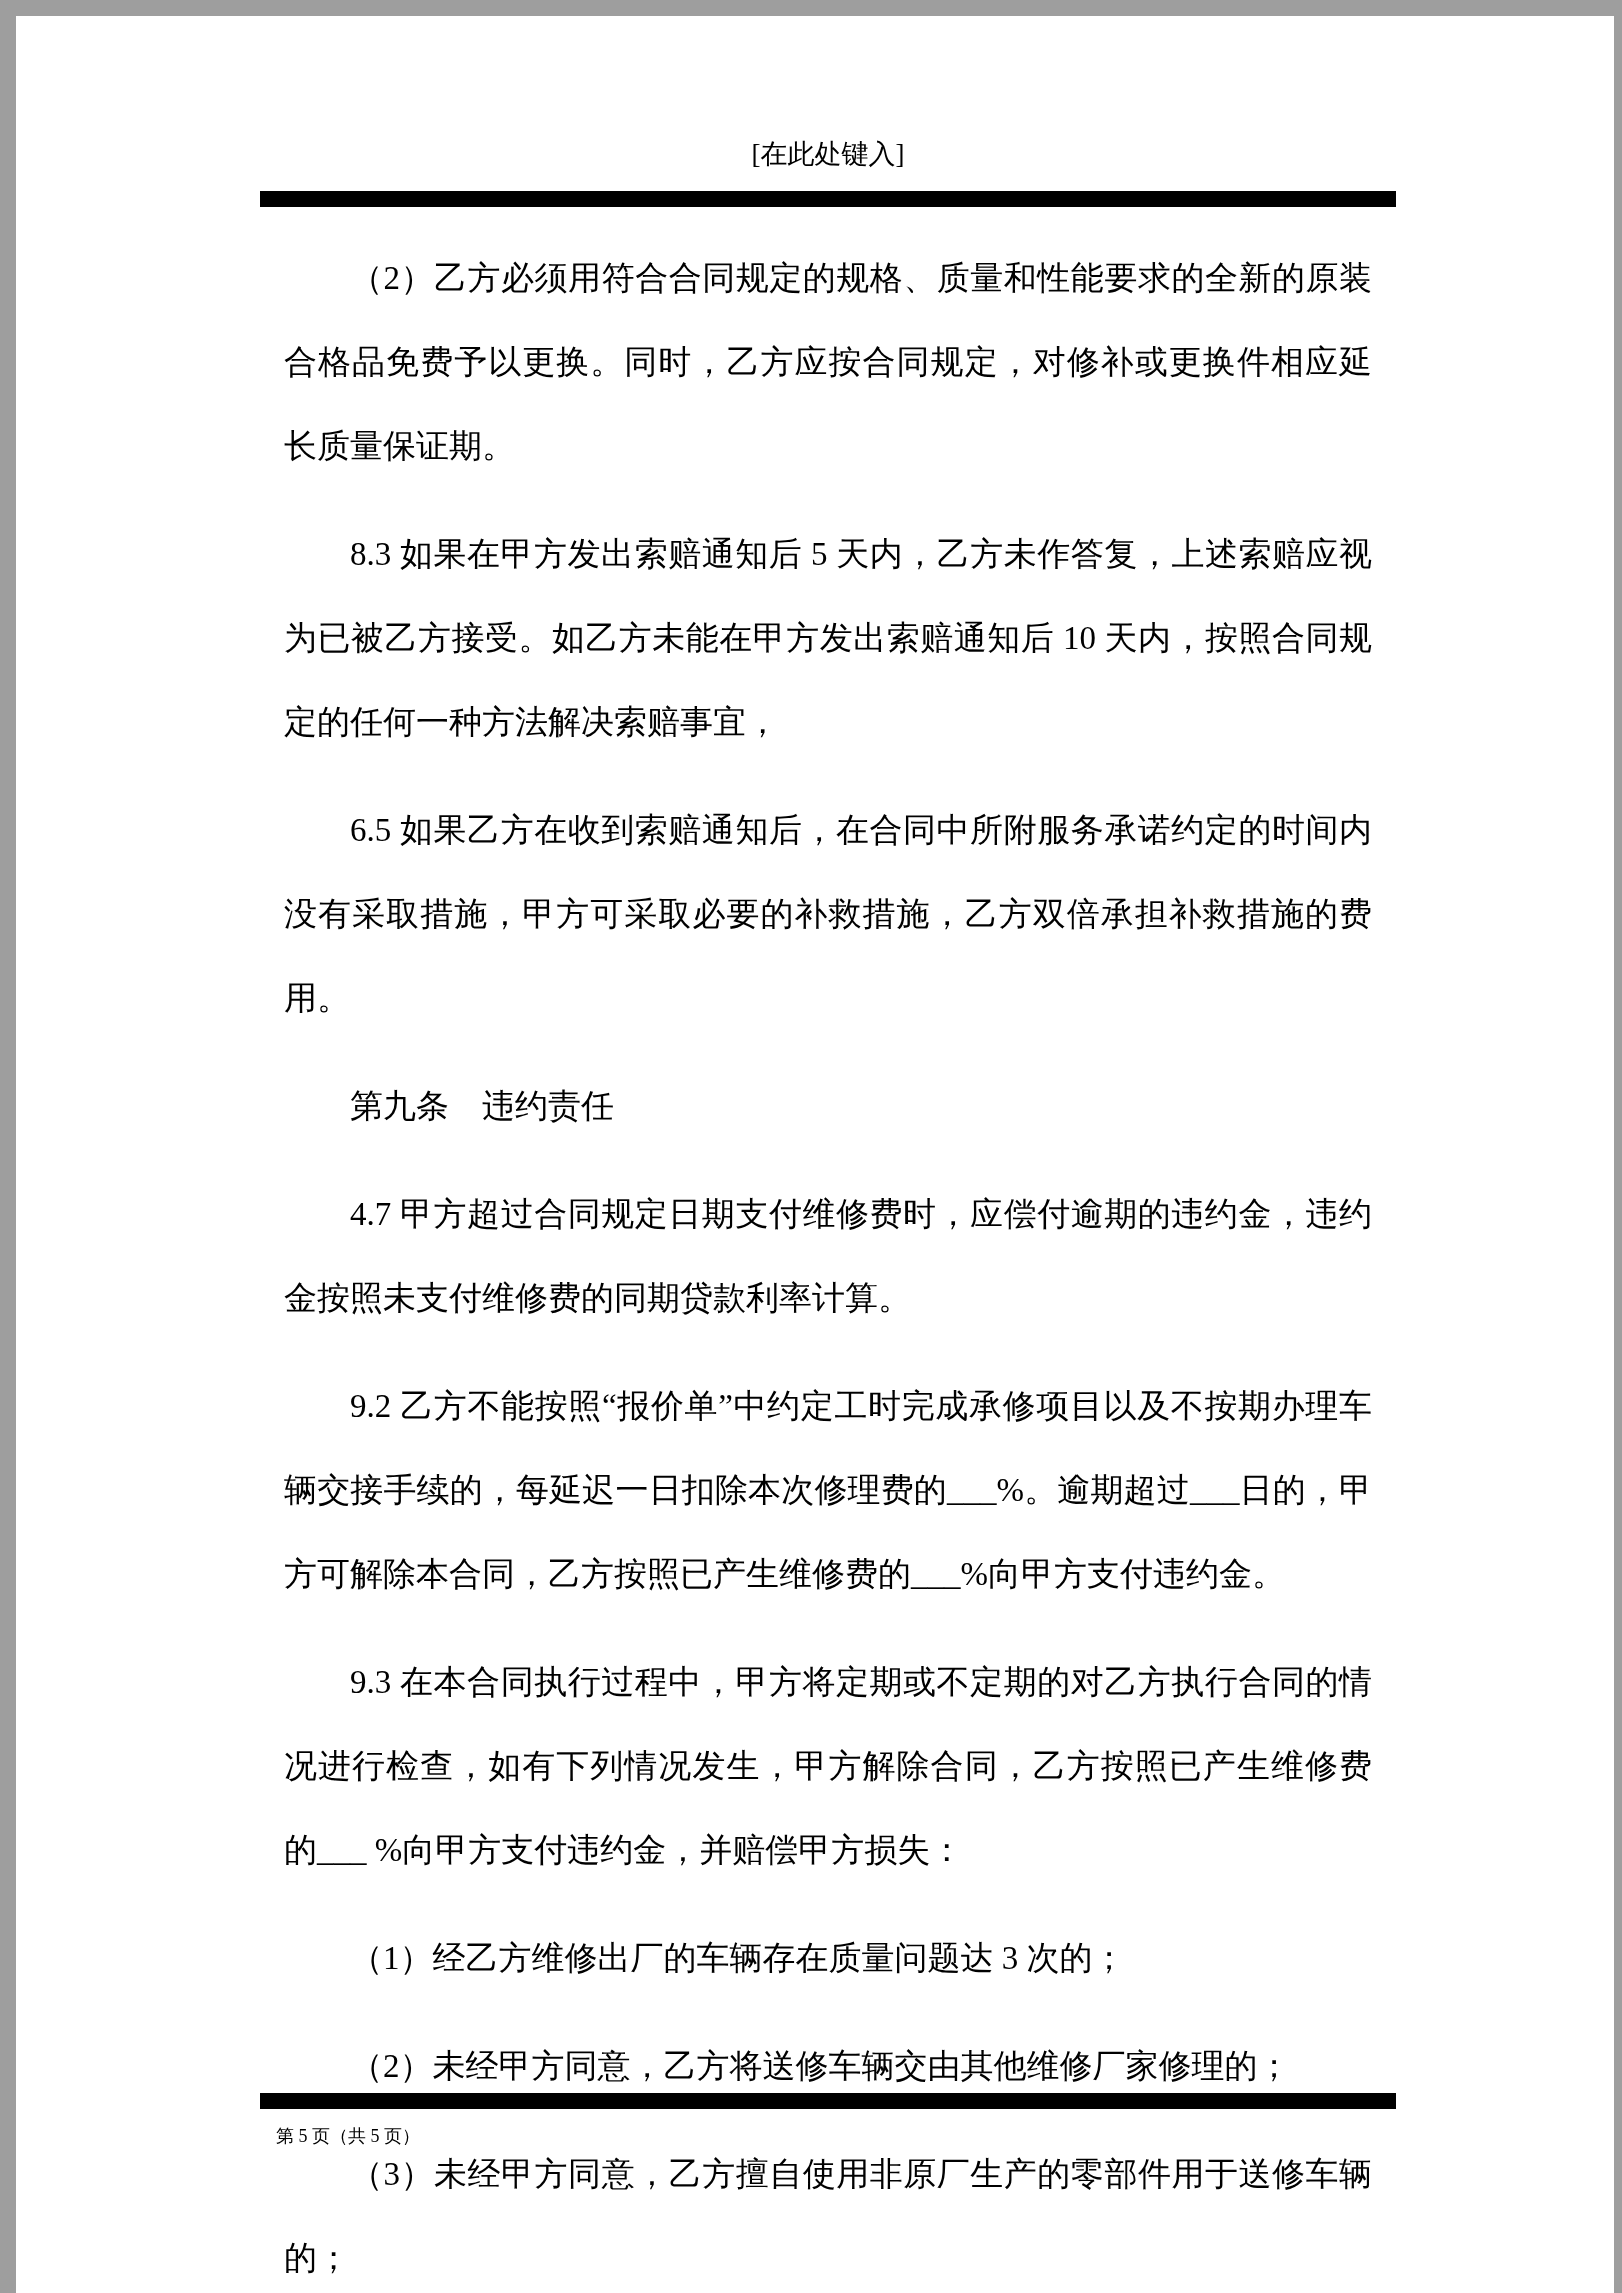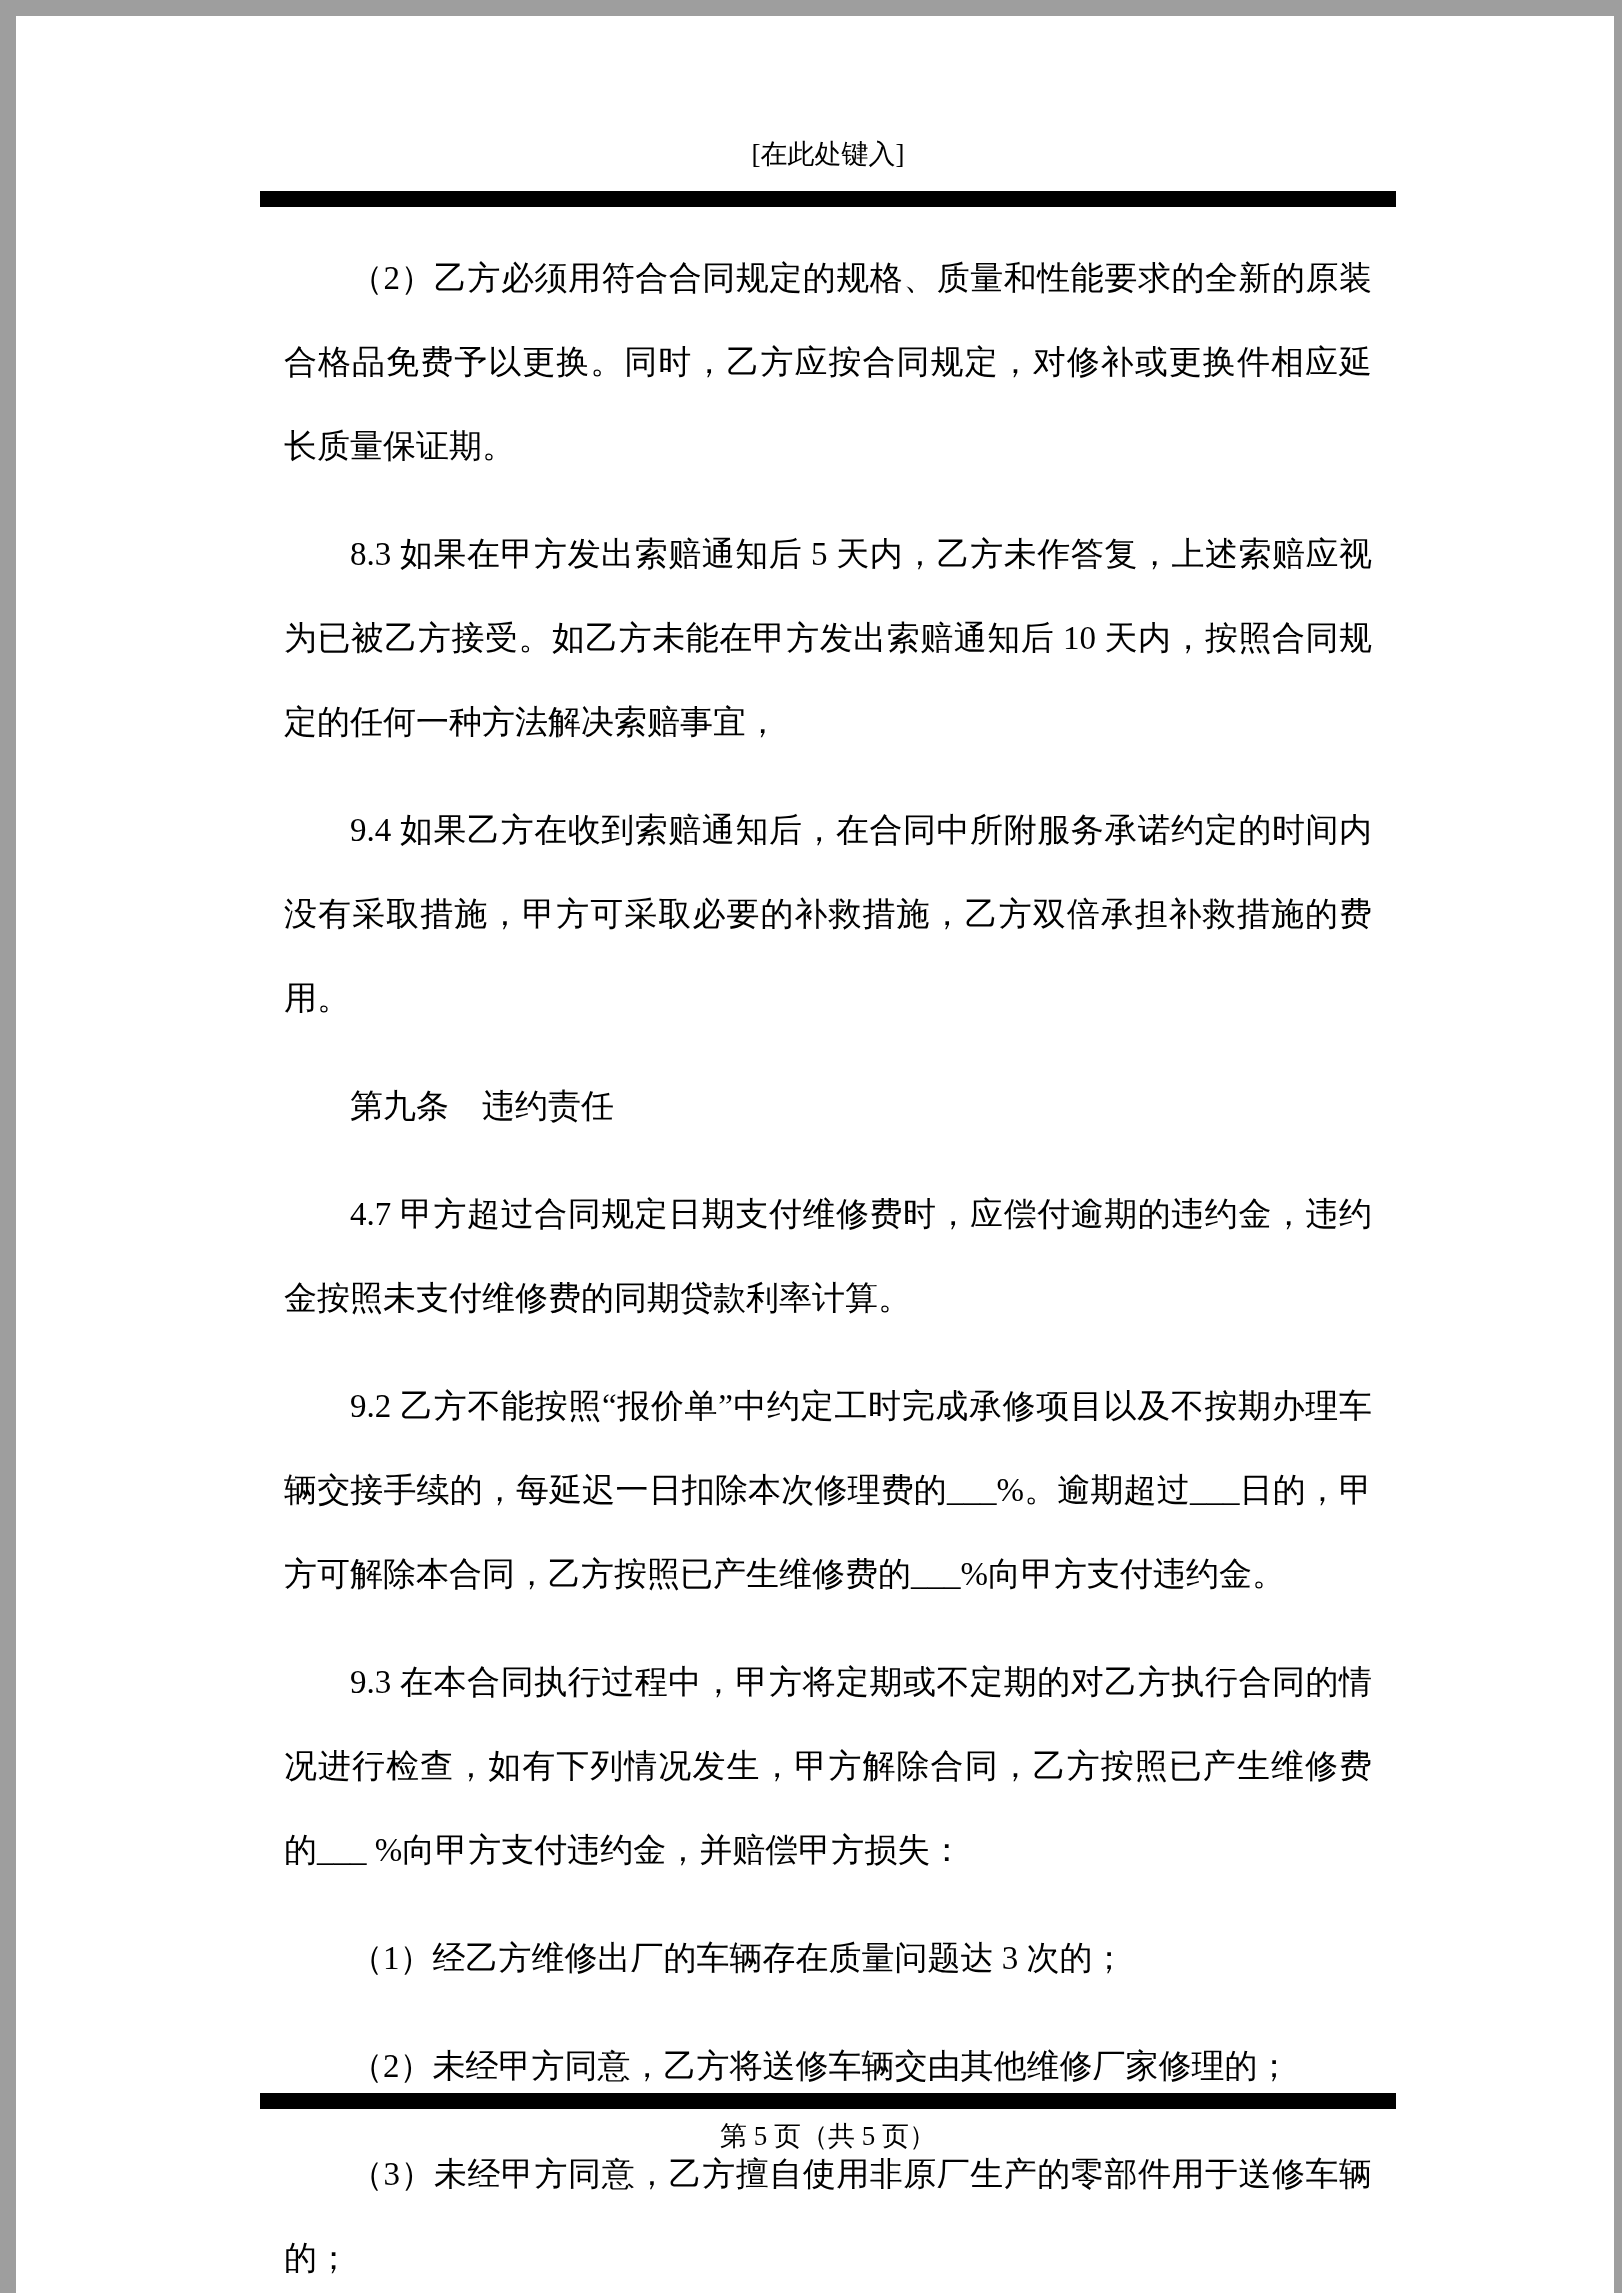--- a/index.html
+++ b/index.html
@@ -53,40 +53,39 @@
     width: 1136px;
     top: 2077px;
     height: 2.7px;
     background: #000000;
   }
   .footer {
     position: absolute;
     left: 244px;
     width: 1136px;
     top: 2093px;
-    text-align: center;
-    font-size: 27px;
+    font-size: 18px;
     line-height: 38px;
   }
 </style>
 </head>
 <body>
 
 <div class="page">
 
   <div class="header">
     <span>[在此处键入]</span>
   </div>
 
   <div class="header-rule"></div>
 
   <div class="doc-body">
     <p>（2）乙方必须用符合合同规定的规格、质量和性能要求的全新的原装合格品免费予以更换。同时，乙方应按合同规定，对修补或更换件相应延长质量保证期。</p>
     <p>8.3 如果在甲方发出索赔通知后 5 天内，乙方未作答复，上述索赔应视为已被乙方接受。如乙方未能在甲方发出索赔通知后 10 天内，按照合同规定的任何一种方法解决索赔事宜，</p>
-    <p>9.4 如果乙方在收到索赔通知后，在合同中所附服务承诺约定的时间内没有采取措施，甲方可采取必要的补救措施，乙方双倍承担补救措施的费用。</p>
+    <p>6.5 如果乙方在收到索赔通知后，在合同中所附服务承诺约定的时间内没有采取措施，甲方可采取必要的补救措施，乙方双倍承担补救措施的费用。</p>
     <p class="heading">第九条　违约责任</p>
     <p>4.7 甲方超过合同规定日期支付维修费时，应偿付逾期的违约金，违约金按照未支付维修费的同期贷款利率计算。</p>
     <p>9.2 乙方不能按照“报价单”中约定工时完成承修项目以及不按期办理车辆交接手续的，每延迟一日扣除本次修理费的___%。逾期超过___日的，甲方可解除本合同，乙方按照已产生维修费的___%向甲方支付违约金。</p>
     <p>9.3 在本合同执行过程中，甲方将定期或不定期的对乙方执行合同的情况进行检查，如有下列情况发生，甲方解除合同，乙方按照已产生维修费的___ %向甲方支付违约金，并赔偿甲方损失：</p>
     <p>（1）经乙方维修出厂的车辆存在质量问题达 3 次的；</p>
     <p>（2）未经甲方同意，乙方将送修车辆交由其他维修厂家修理的；</p>
     <p>（3）未经甲方同意，乙方擅自使用非原厂生产的零部件用于送修车辆的；</p>
   </div>
 
   <div class="footer-rule"></div>

